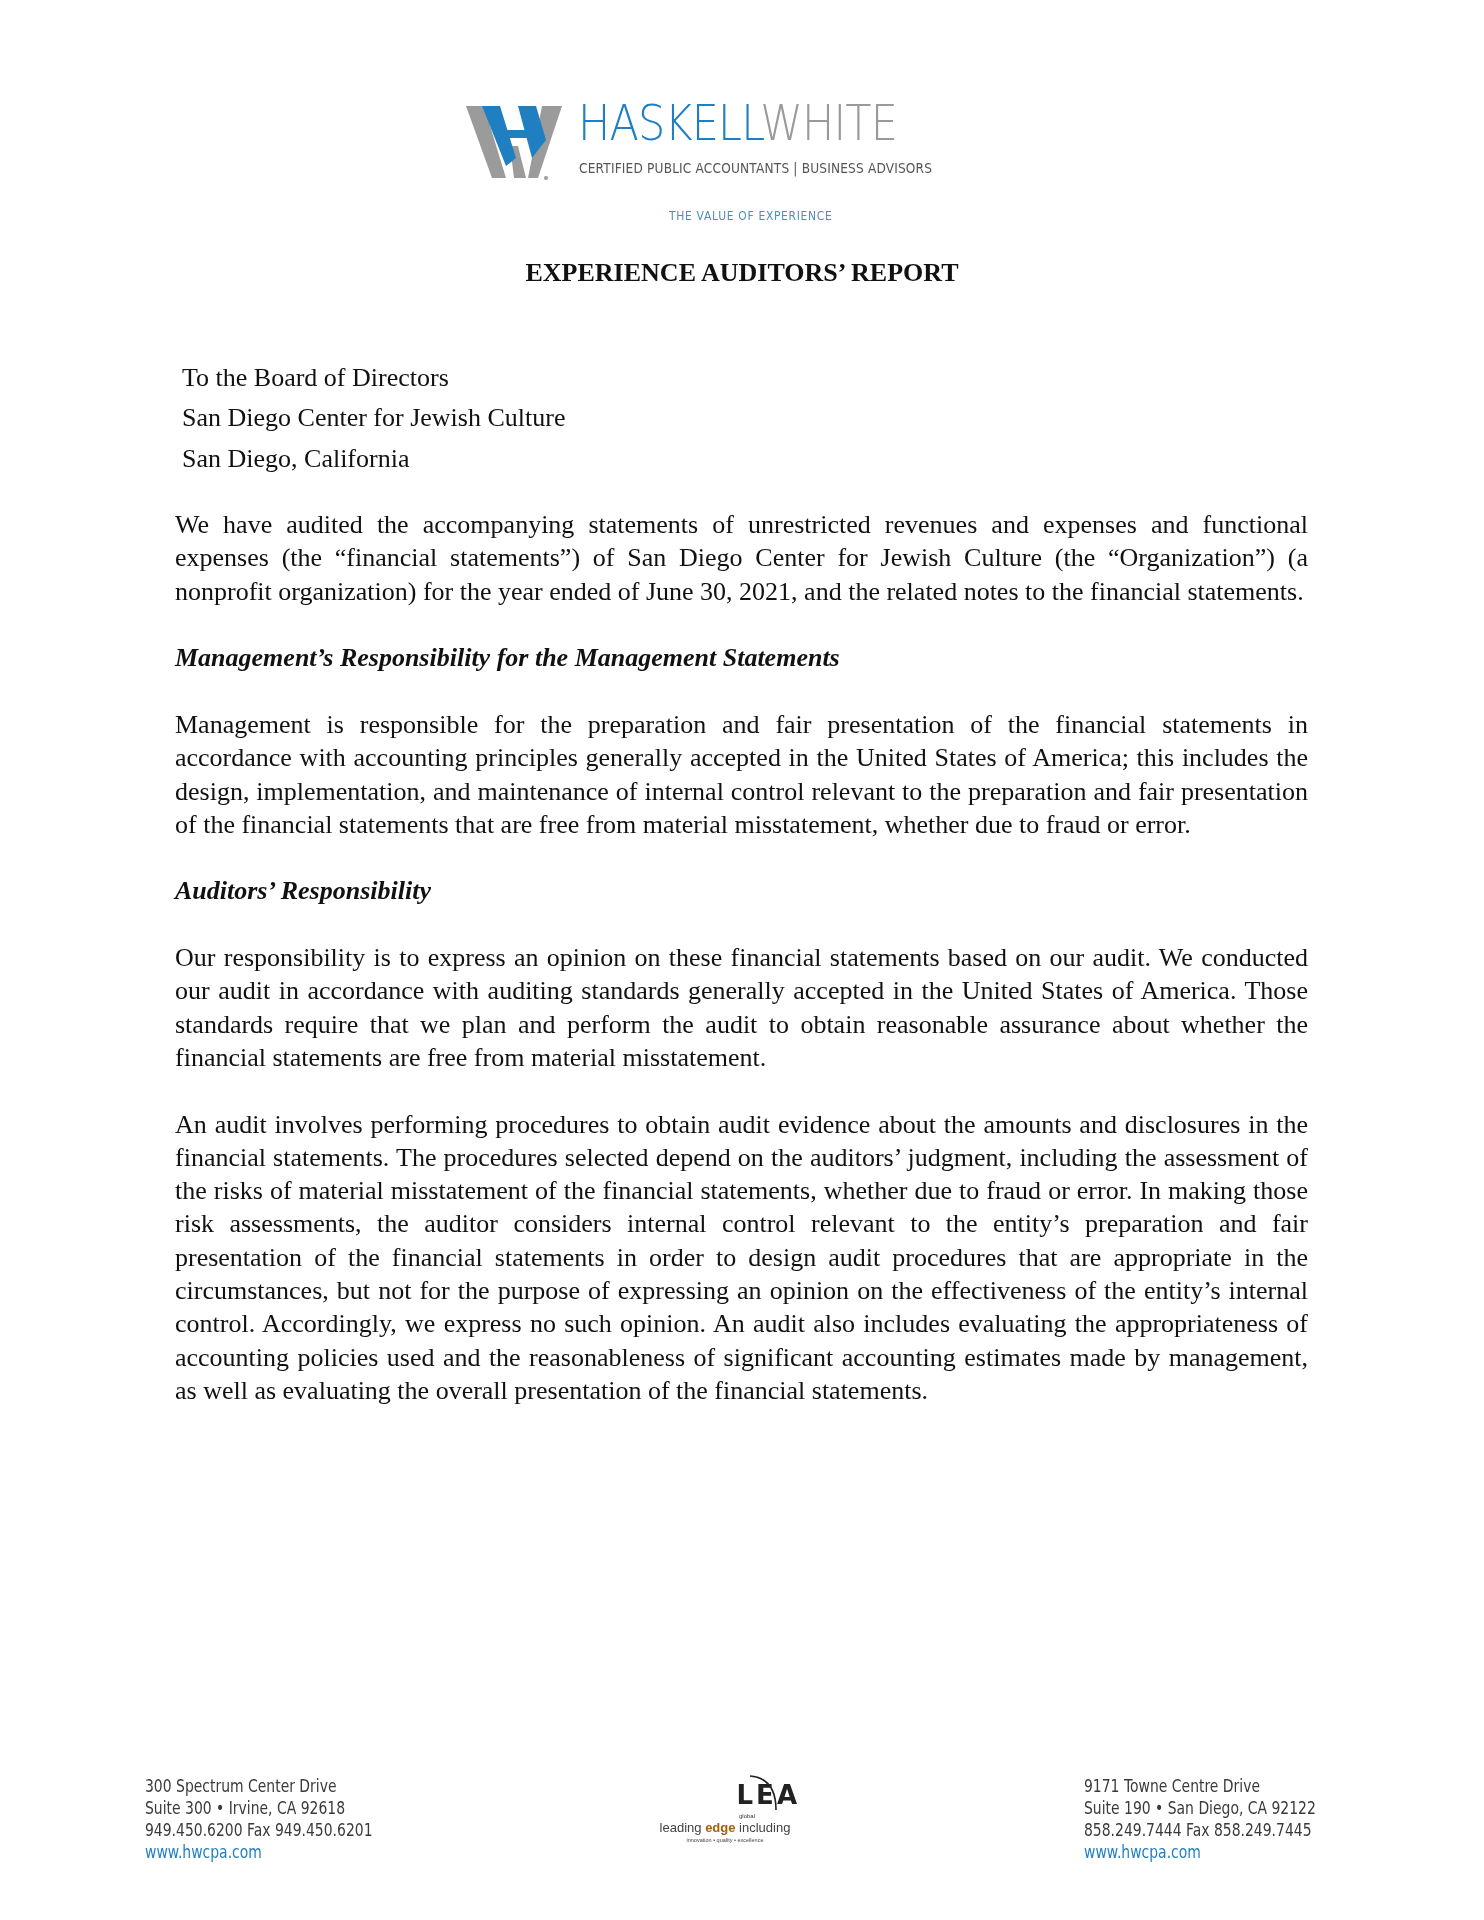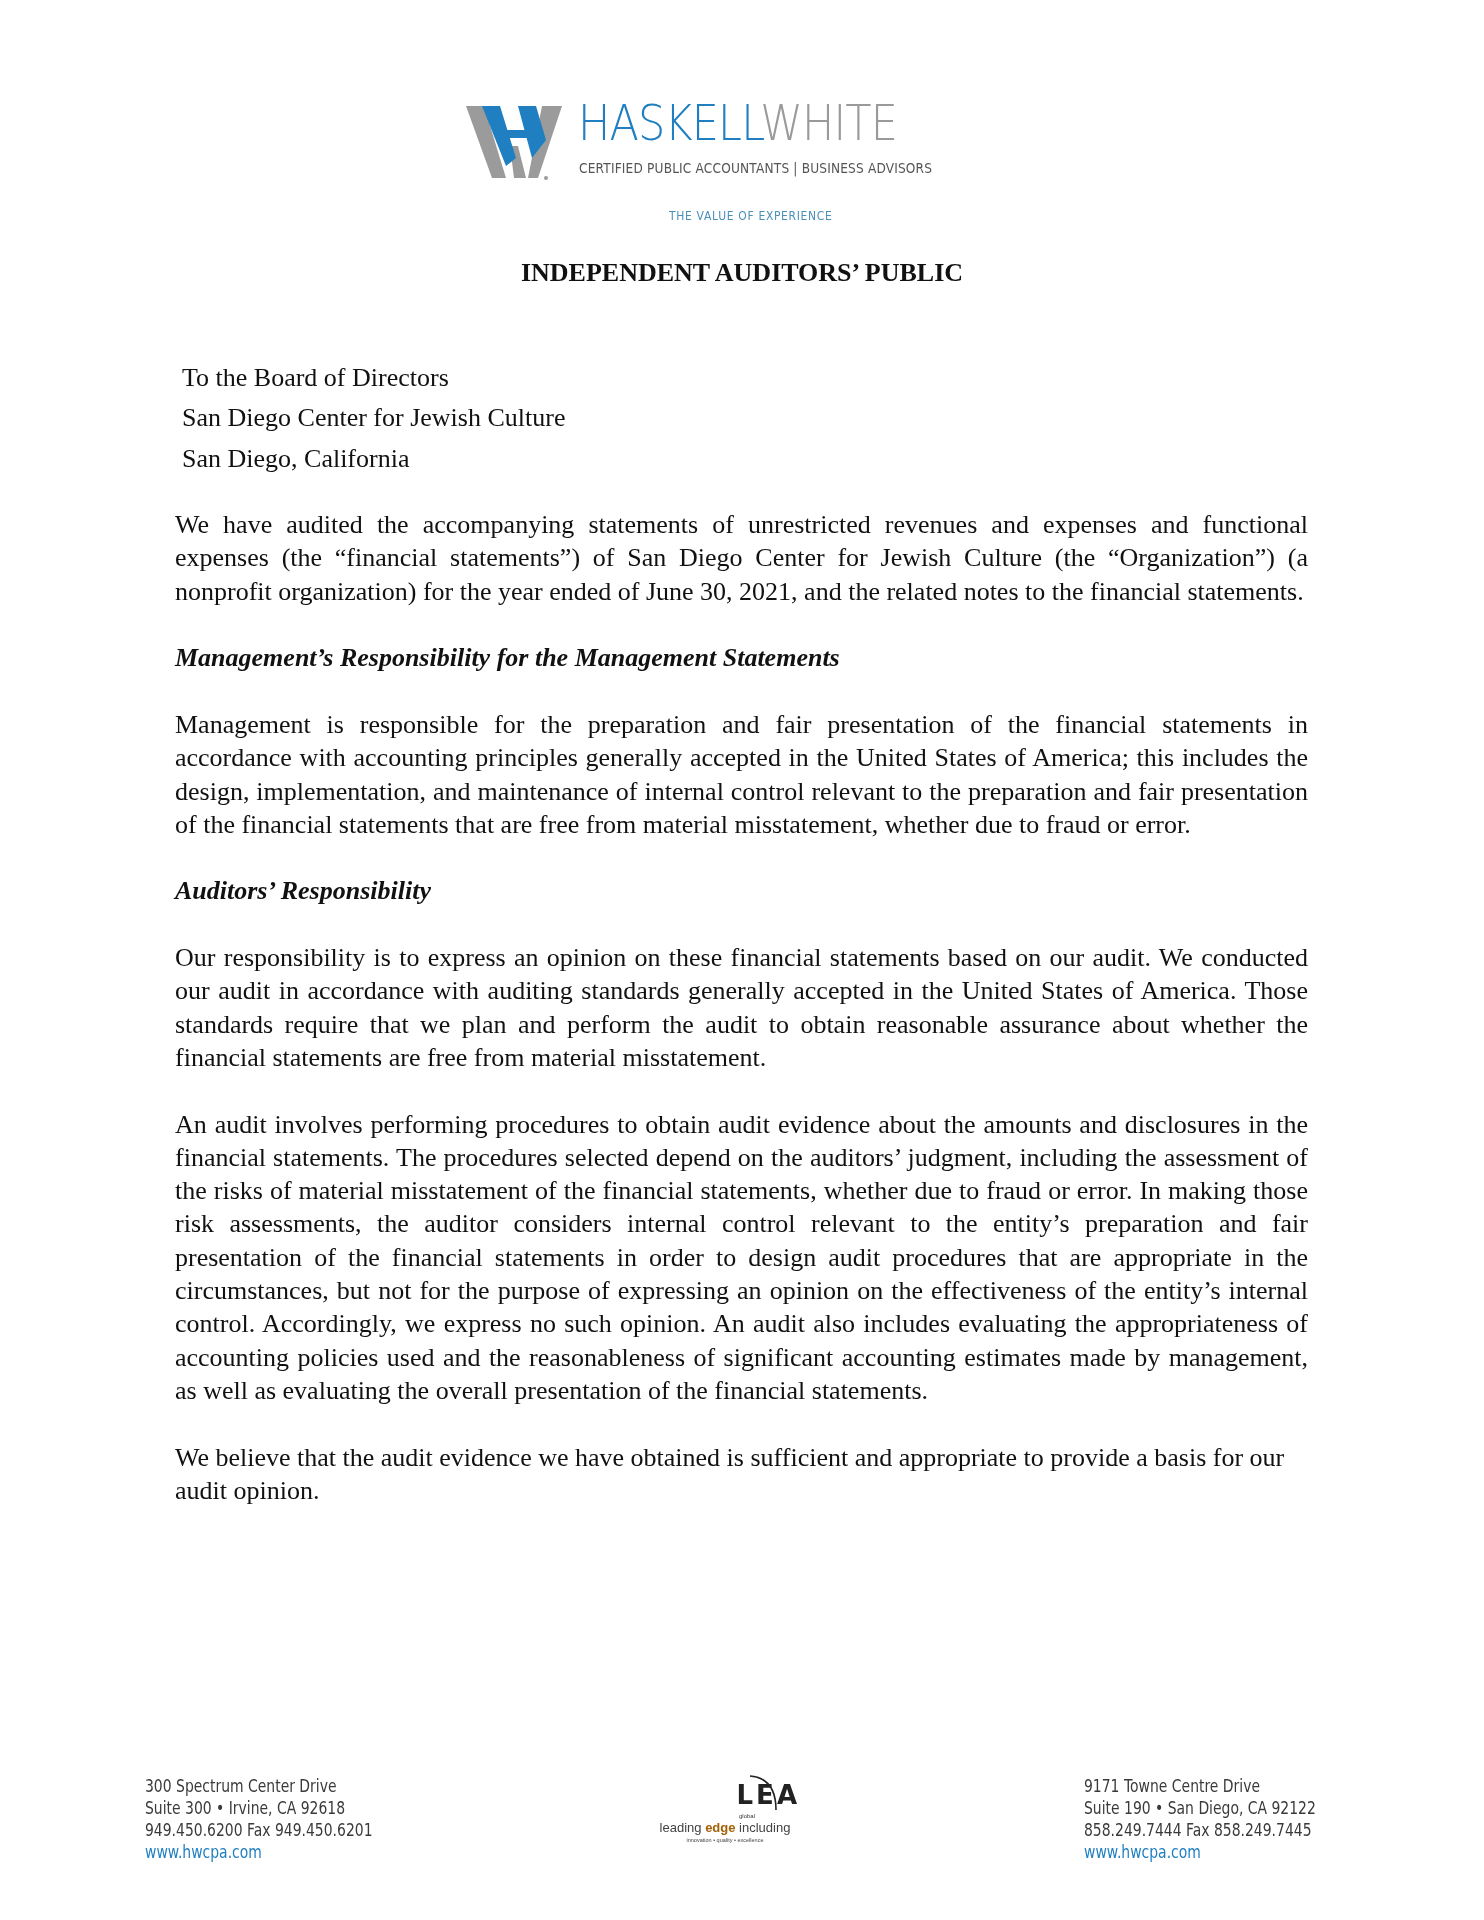--- a/index.html
+++ b/index.html
@@ -175,38 +175,37 @@
     <polygon points="16,0 34,0 50,52 40,60" fill="#1f7fc0"></polygon>
     <polygon points="52,0 70,0 80,34 66,52" fill="#1f7fc0"></polygon>
     <polygon points="28,24 66,24 68,32 30,32" fill="#1f7fc0"></polygon>
     <circle cx="80" cy="72" r="2" fill="#9b9b9b"></circle>
   </svg>
   <div class="brand-name"><span class="haskell">HASKELL</span><span class="white">WHITE</span></div>
   <div class="brand-tagline">CERTIFIED PUBLIC ACCOUNTANTS | BUSINESS ADVISORS</div>
   <div class="brand-motto">THE VALUE OF EXPERIENCE</div>
 </div>
 
-<h1 class="report-title">INDEPENDENT AUDITORS’ PUBLIC</h1>
+<h1 class="report-title">EXPERIENCE AUDITORS’ REPORT</h1>
 
 <div class="content">
   <div class="addressee">
     <p>To the Board of Directors</p>
     <p>San Diego Center for Jewish Culture</p>
     <p>San Diego, California</p>
   </div>
 
   <p class="para">We have audited the accompanying statements of unrestricted revenues and expenses and functional expenses (the “financial statements”) of San Diego Center for Jewish Culture (the “Organization”) (a nonprofit organization) for the year ended of June 30, 2021, and the related notes to the financial statements.</p>
 
   <p class="heading">Management’s Responsibility for the Management Statements</p>
   <p class="para">Management is responsible for the preparation and fair presentation of the financial statements in accordance with accounting principles generally accepted in the United States of America; this includes the design, implementation, and maintenance of internal control relevant to the preparation and fair presentation of the financial statements that are free from material misstatement, whether due to fraud or error.</p>
 
   <p class="heading">Auditors’ Responsibility</p>
   <p class="para">Our responsibility is to express an opinion on these financial statements based on our audit. We conducted our audit in accordance with auditing standards generally accepted in the United States of America. Those standards require that we plan and perform the audit to obtain reasonable assurance about whether the financial statements are free from material misstatement.</p>
   <p class="para">An audit involves performing procedures to obtain audit evidence about the amounts and disclosures in the financial statements. The procedures selected depend on the auditors’ judgment, including the assessment of the risks of material misstatement of the financial statements, whether due to fraud or error. In making those risk assessments, the auditor considers internal control relevant to the entity’s preparation and fair presentation of the financial statements in order to design audit procedures that are appropriate in the circumstances, but not for the purpose of expressing an opinion on the effectiveness of the entity’s internal control. Accordingly, we express no such opinion. An audit also includes evaluating the appropriateness of accounting policies used and the reasonableness of significant accounting estimates made by management, as well as evaluating the overall presentation of the financial statements.</p>
-  <p class="para left-align">We believe that the audit evidence we have obtained is sufficient and appropriate to provide a basis for our audit opinion.</p>
 </div>
 
 <div class="footer-block footer-left">
   <div>300 Spectrum Center Drive</div>
   <div>Suite 300 • Irvine, CA 92618</div>
   <div>949.450.6200   Fax 949.450.6201</div>
   <div class="url">www.hwcpa.com</div>
 </div>
 
 <div class="footer-center">

